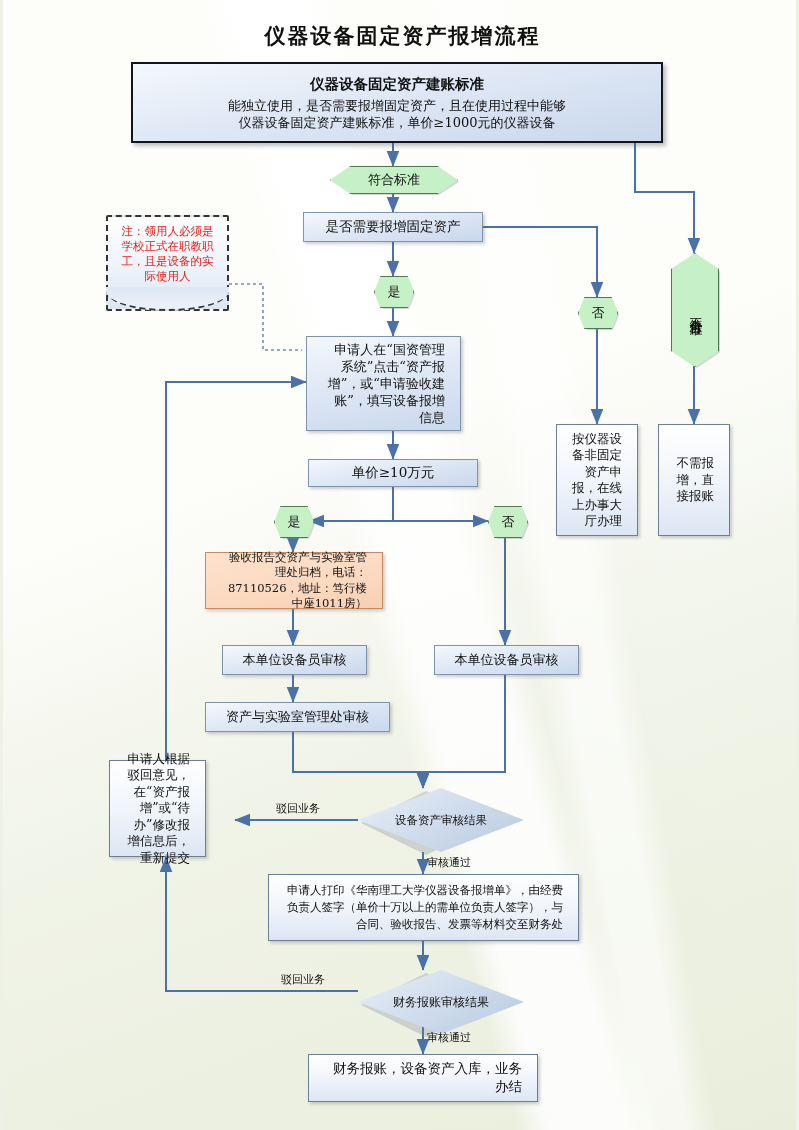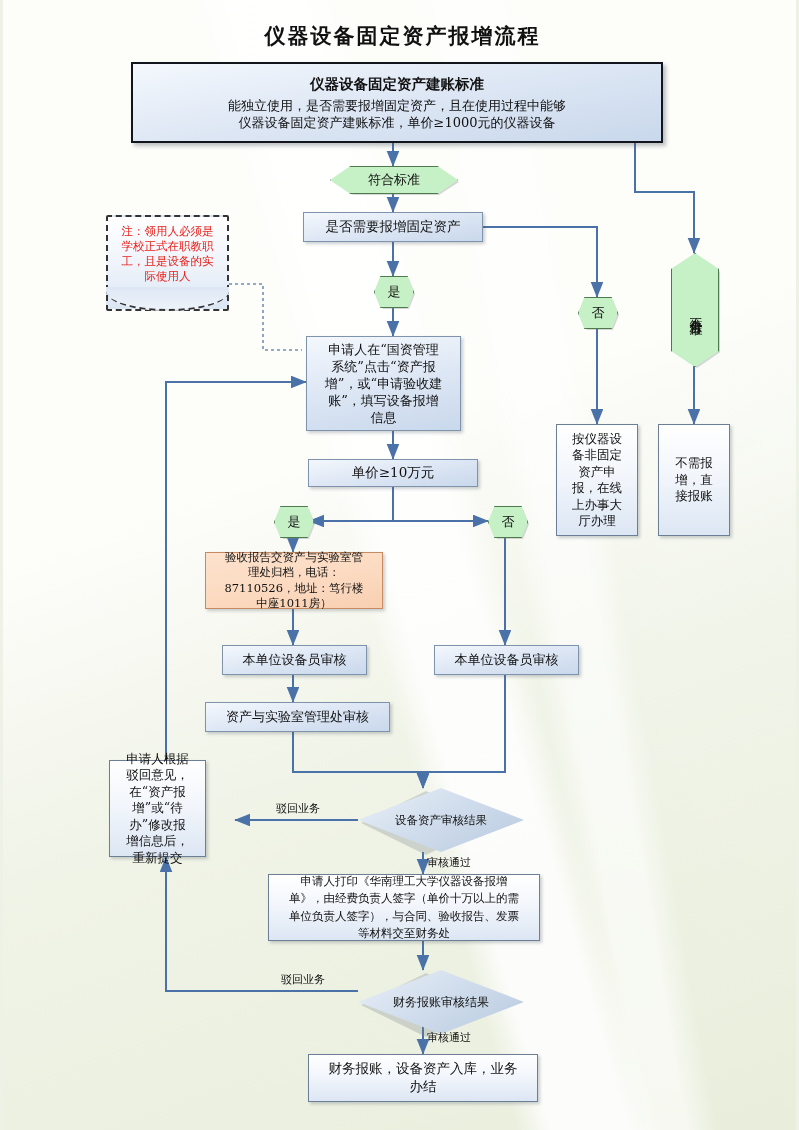--- a/index.html
+++ b/index.html
@@ -37,21 +37,21 @@
     font-size:21px;font-weight:bold;color:#111;letter-spacing:2px;
   }
 
   
   .box{
     background:linear-gradient(170deg,#f4f8fd 0%,#dfe8f5 45%,#c9d8ec 100%);
     border:1px solid #7f93ad;
     box-shadow:2px 2px 3px rgba(90,100,110,.30);
     display:flex;align-items:center;justify-content:center;
     font-family:"DejaVu Serif","Liberation Serif",serif;
-    color:#111;text-align:center;line-height:1.32;
+    color:#111;text-align:right;line-height:1.32;
     padding:2px 15px;
   }
   .box.heavy{border:2px solid #12161c;box-shadow:3px 3px 4px rgba(70,80,90,.35);}
   .box.orange{
     background:linear-gradient(170deg,#fde2cd 0%,#fbd9bf 60%,#f8cfb1 100%);
     border:1px solid #c78b63;
   }
   .box.plain{
     background:linear-gradient(180deg,#ffffff 0%,#f1f5fb 50%,#dce6f3 100%);
     border:1px solid #6d7f96;
@@ -246,21 +246,21 @@
 
   <div class="node box plain" style="left:106px;top:760px;width:97px;height:97px;font-size:12.5px;">申请人根据驳回意见，在“资产报增”或“待办”修改报增信息后，重新提交</div>
 
   <div class="node box plain" style="left:655px;top:424px;width:72px;height:112px;font-size:12.5px;">不需报增，直接报账</div>
 
   <div class="dia-wrap" style="left:355px;top:788px;width:130px;height:64px;">
     <div class="shadow"></div>
     <div class="dia" style="font-size:11.5px;padding:0 18px;">设备资产审核结果</div>
   </div>
 
-  <div class="node box plain" style="left:265px;top:874px;width:272px;height:67px;font-size:11.5px;line-height:1.5;">申请人打印《华南理工大学仪器设备报增单》，由经费负责人签字（单价十万以上的需单位负责人签字），与合同、验收报告、发票等材料交至财务处</div>
+  <div class="node box plain" style="left:265px;top:874px;width:311px;height:67px;font-size:11.5px;line-height:1.5;">申请人打印《华南理工大学仪器设备报增单》，由经费负责人签字（单价十万以上的需单位负责人签字），与合同、验收报告、发票等材料交至财务处</div>
 
   <div class="dia-wrap" style="left:355px;top:970px;width:130px;height:64px;">
     <div class="shadow"></div>
     <div class="dia" style="font-size:12px;padding:0 18px;">财务报账审核结果</div>
   </div>
 
   <div class="node box plain" style="left:305px;top:1054px;width:230px;height:48px;font-size:13.5px;">财务报账，设备资产入库，业务办结</div>
 
   <div class="elabel" style="left:273px;top:801px;">驳回业务</div>
   <div class="elabel" style="left:424px;top:855px;">审核通过</div>

